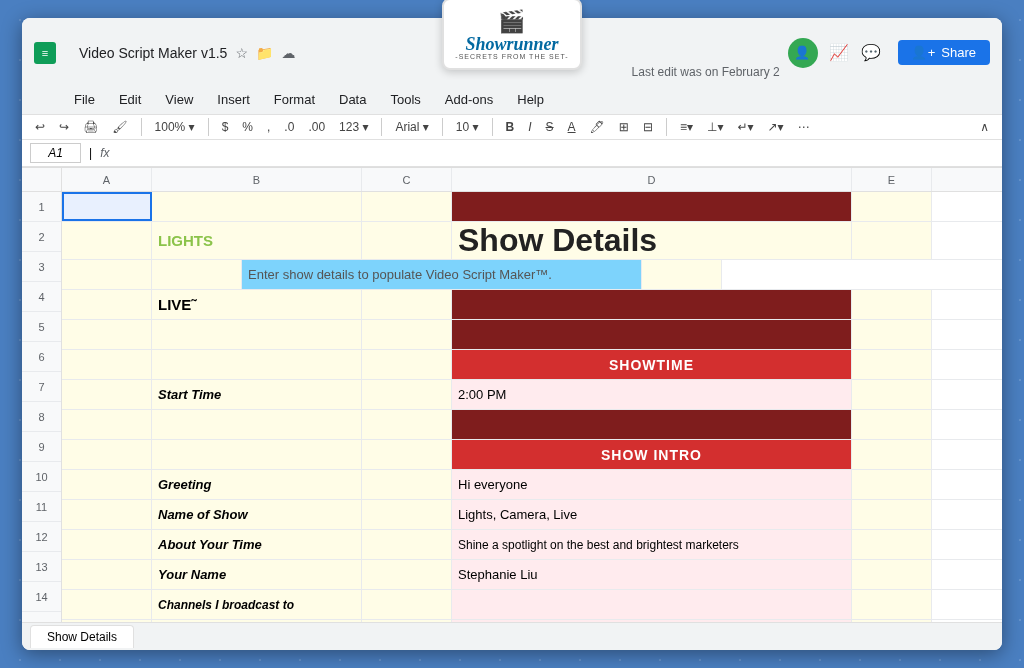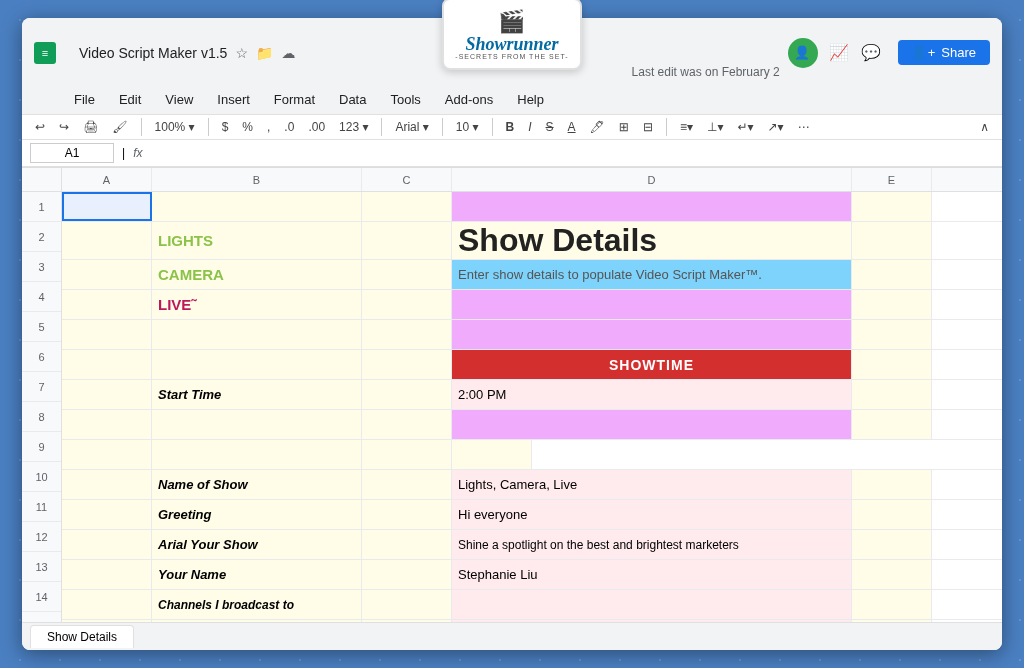--- a/index.html
+++ b/index.html
@@ -204,25 +204,26 @@
       display: flex;
       align-items: center;
       padding: 3px 8px;
       border-bottom: 1px solid #e0e0e0;
       gap: 8px;
       font-size: 12px;
       background: white;
     }
 
     .cell-ref {
-      width: 84px;
+      width: 51px;
       border: 1px solid #ccc;
       padding: 2px 4px;
       font-size: 12px;
       text-align: center;
+      font-style: italic;
     }
 
     .fx-label {
       color: #5f6368;
       font-style: italic;
     }
 
     
     .spreadsheet {
       display: flex;
@@ -305,36 +306,36 @@
     }
 
     .grid-cell.selected {
       background: #e8f0fe;
       border: 2px solid #1a73e8;
     }
 
     .cell-a { width: 90px; background: #fffde7; }
     .cell-b { width: 210px; background: #fffde7; }
     .cell-c { width: 90px; background: #fffde7; }
-    .cell-d { width: 400px; background: #f0abfc; }
+    .cell-d { width: 400px; background: #7f1d1d; }
     .cell-e { width: 80px; background: #fffde7; }
 
     
     .lcl-lights {
       color: #8bc34a;
       font-weight: bold;
       font-size: 15px;
     }
     .lcl-camera {
       color: #8bc34a;
       font-weight: bold;
       font-size: 15px;
     }
     .lcl-live {
-      color: #be185d;
+      color: #000000;
       font-weight: bold;
       font-size: 15px;
     }
 
     
     .show-details-title {
       font-size: 32px;
       font-weight: 900;
       color: #222;
     }
@@ -527,23 +528,20 @@
           </div>
           <div class="grid-cell cell-c"></div>
           <div class="grid-cell cell-d" style="background:#fffde7;">
             <span class="show-details-title">Show Details</span>
           </div>
           <div class="grid-cell cell-e"></div>
         </div>
 
         <div class="grid-row">
           <div class="grid-cell cell-a"></div>
-          <div class="grid-cell cell-b">
-            <span class="lcl-camera">CAMERA</span>
-          </div>
           <div class="grid-cell cell-c"></div>
           <div class="grid-cell cell-d" style="background:#7dd3fc;">
             <span class="show-details-sub">Enter show details to populate Video Script Maker™.</span>
           </div>
           <div class="grid-cell cell-e"></div>
         </div>
 
         <div class="grid-row">
           <div class="grid-cell cell-a"></div>
           <div class="grid-cell cell-b">
@@ -585,42 +583,45 @@
           <div class="grid-cell cell-b"></div>
           <div class="grid-cell cell-c"></div>
           <div class="grid-cell cell-d"></div>
           <div class="grid-cell cell-e"></div>
         </div>
 
         <div class="grid-row">
           <div class="grid-cell cell-a"></div>
           <div class="grid-cell cell-b"></div>
           <div class="grid-cell cell-c"></div>
+          <div class="grid-cell cell-d" style="padding:0;">
+            <div class="section-header" style="height:100%;">SHOW INTRO</div>
+          </div>
+          <div class="grid-cell cell-e"></div>
+        </div>
+
+        <div class="grid-row">
+          <div class="grid-cell cell-a"></div>
+          <div class="grid-cell cell-b label-cell">Greeting</div>
+          <div class="grid-cell cell-c"></div>
+          <div class="grid-cell cell-d input-cell">Hi everyone</div>
           <div class="grid-cell cell-e"></div>
         </div>
 
         <div class="grid-row">
           <div class="grid-cell cell-a"></div>
           <div class="grid-cell cell-b label-cell">Name of Show</div>
           <div class="grid-cell cell-c"></div>
           <div class="grid-cell cell-d input-cell">Lights, Camera, Live</div>
           <div class="grid-cell cell-e"></div>
         </div>
 
         <div class="grid-row">
           <div class="grid-cell cell-a"></div>
-          <div class="grid-cell cell-b label-cell">Greeting</div>
-          <div class="grid-cell cell-c"></div>
-          <div class="grid-cell cell-d input-cell">Hi everyone</div>
-          <div class="grid-cell cell-e"></div>
-        </div>
-
-        <div class="grid-row">
-          <div class="grid-cell cell-a"></div>
-          <div class="grid-cell cell-b label-cell">Arial Your Show</div>
+          <div class="grid-cell cell-b label-cell">About Your Time</div>
           <div class="grid-cell cell-c"></div>
           <div class="grid-cell cell-d input-cell" style="font-size:12px;">Shine a spotlight on the best and brightest marketers</div>
           <div class="grid-cell cell-e"></div>
         </div>
 
         <div class="grid-row">
           <div class="grid-cell cell-a"></div>
           <div class="grid-cell cell-b label-cell">Your Name</div>
           <div class="grid-cell cell-c"></div>
           <div class="grid-cell cell-d input-cell">Stephanie Liu</div>

